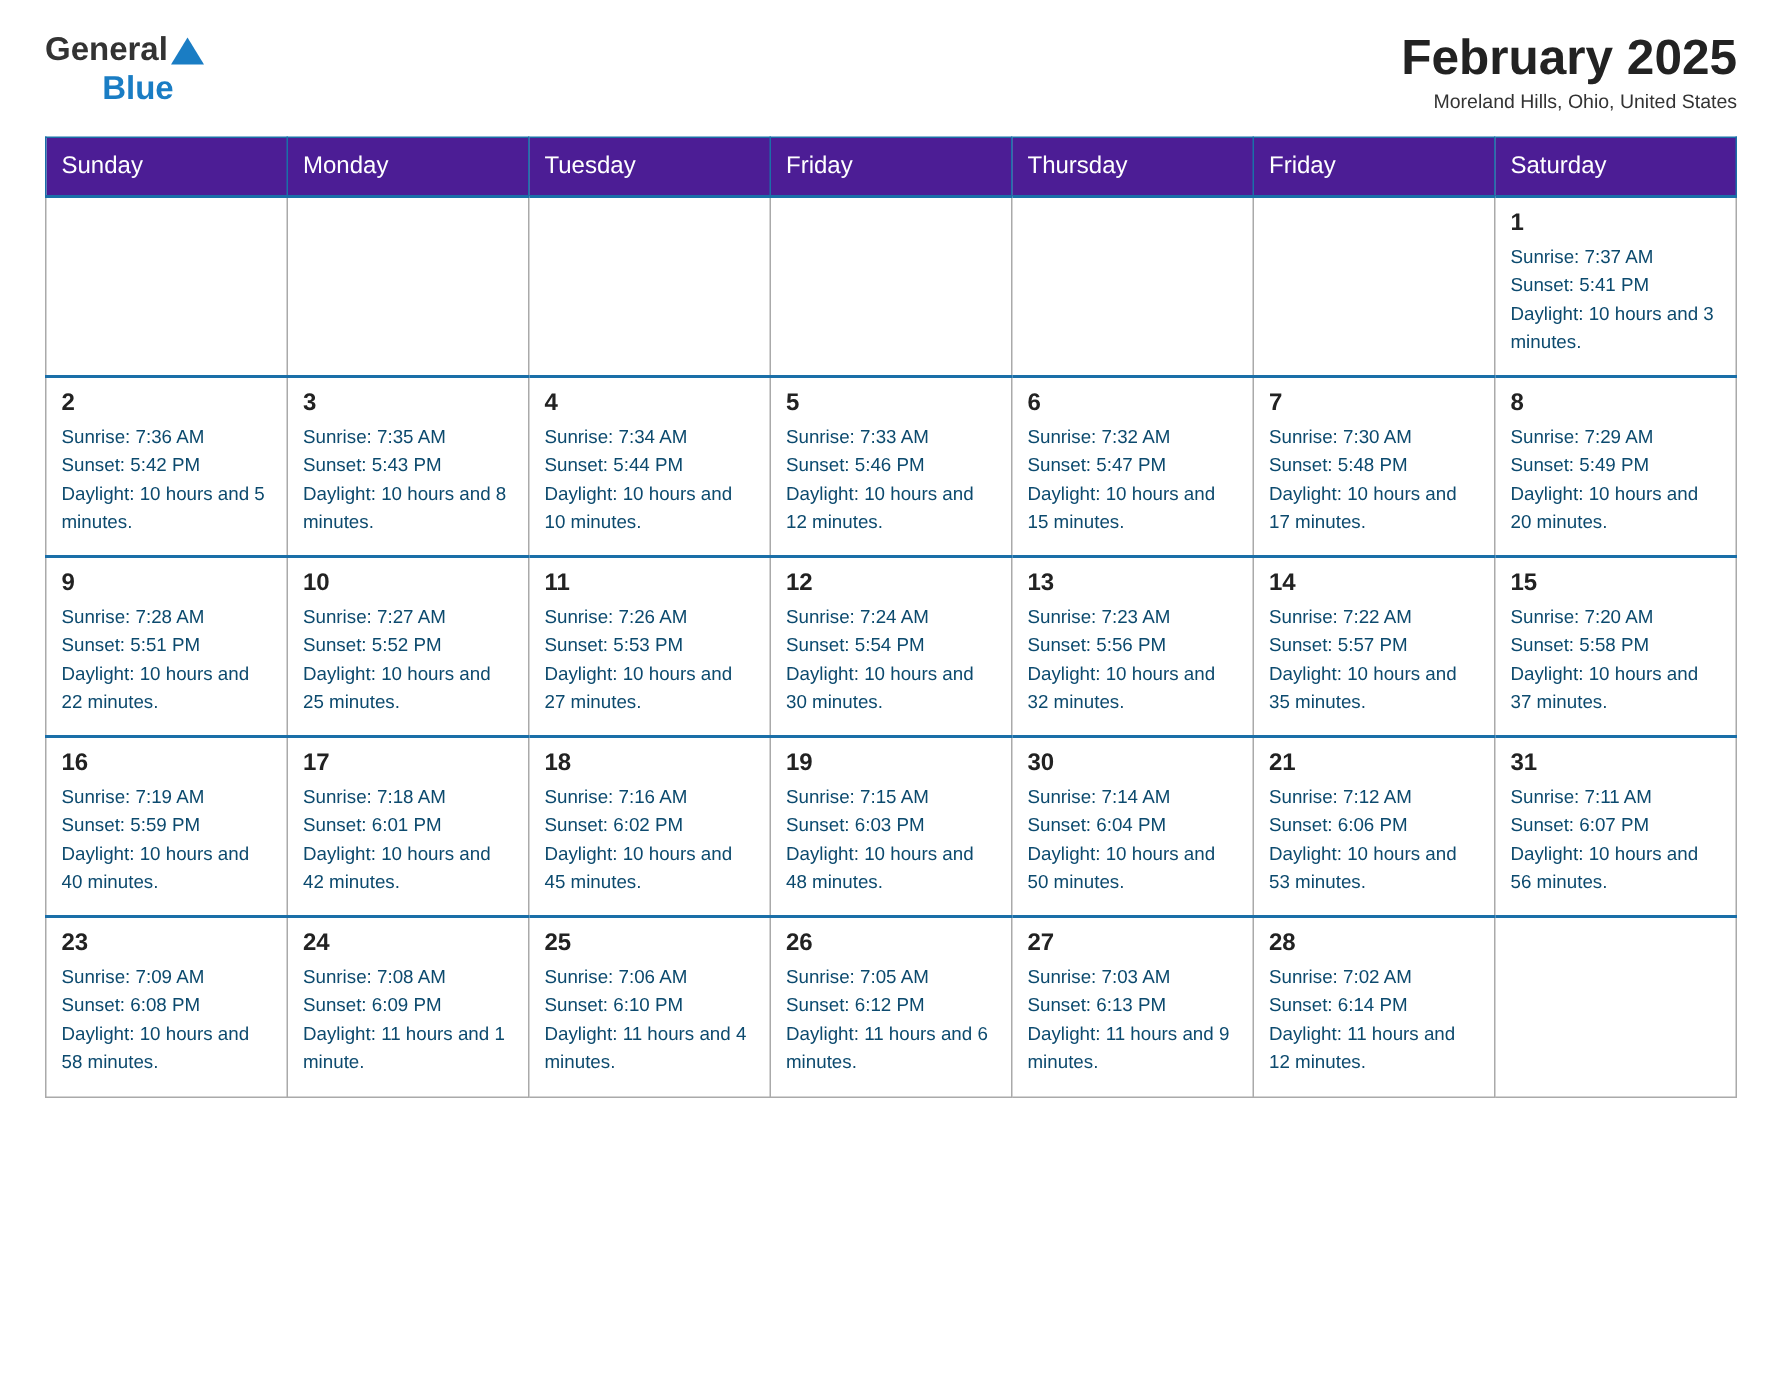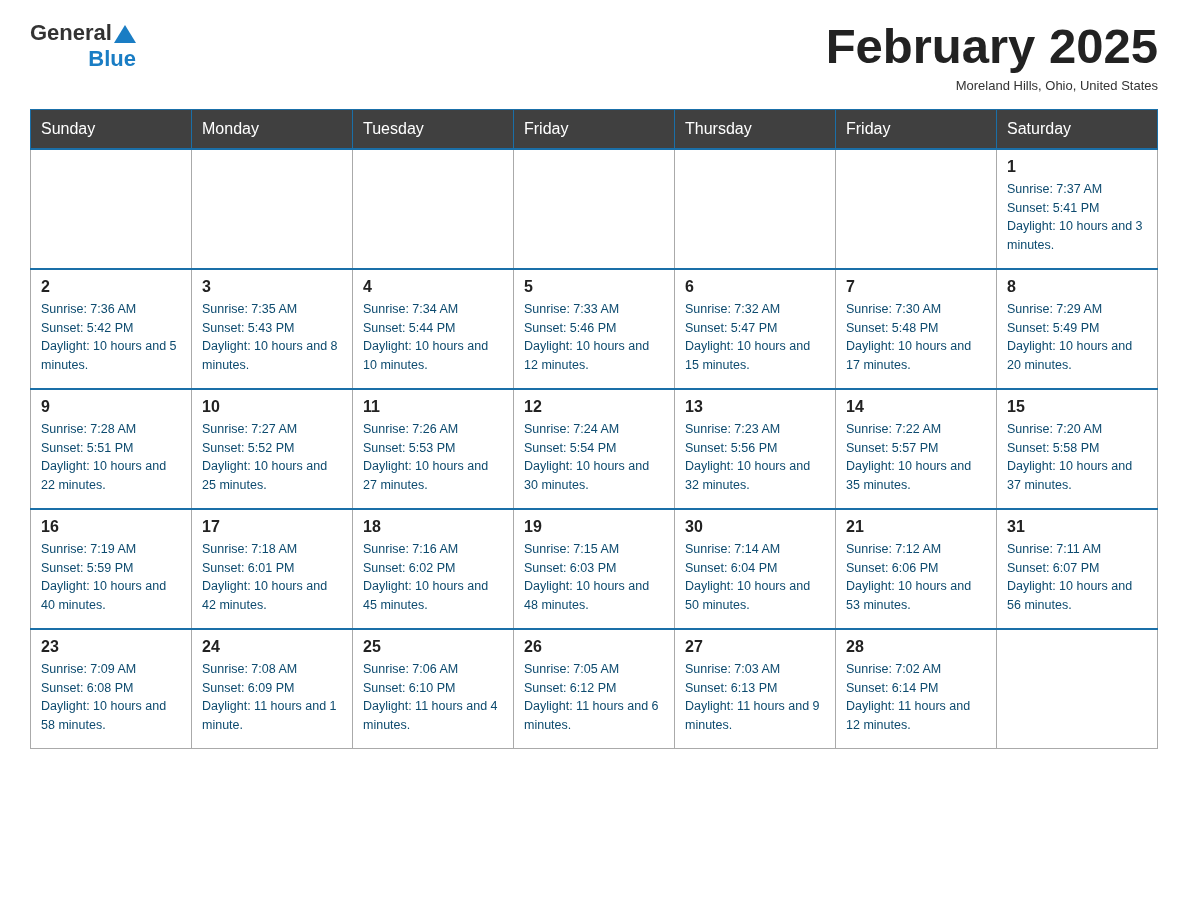--- a/index.html
+++ b/index.html
@@ -13,36 +13,36 @@
     .header {
       display: flex;
       justify-content: space-between;
       align-items: flex-start;
       margin-bottom: 16px;
     }
     .title-block {
       text-align: right;
     }
     .month-title {
-      font-size: 49px;
+      font-size: 33px;
       font-weight: bold;
       color: #222;
       line-height: 1.1;
     }
     .location {
       font-size: 13px;
       color: #333;
       margin-top: 4px;
     }
     .calendar {
       width: 100%;
       border-collapse: collapse;
     }
     .calendar th {
-      background-color: #404040;
+      background-color: #4c1d95;
       color: #fff;
       font-size: 16px;
       font-weight: normal;
       padding: 10px 10px;
       text-align: left;
       border: 1px solid #1a6fa8;
     }
     .calendar td {
       border: 1px solid #aaa;
       vertical-align: top;
@@ -69,21 +69,21 @@
     .empty-cell {
       background: #f9f9f9;
     }
     .week-row td {
       border-top: 2px solid #1a6fa8;
     }
     
     .logo-wrap {
       display: flex;
       flex-direction: column;
-      align-items: flex-end;
+      align-items: center;
     }
     .logo-line1 {
       display: flex;
       align-items: center;
     }
     .logo-line2 {
       margin-left: 16px;
     }
   </style>
 </head>

